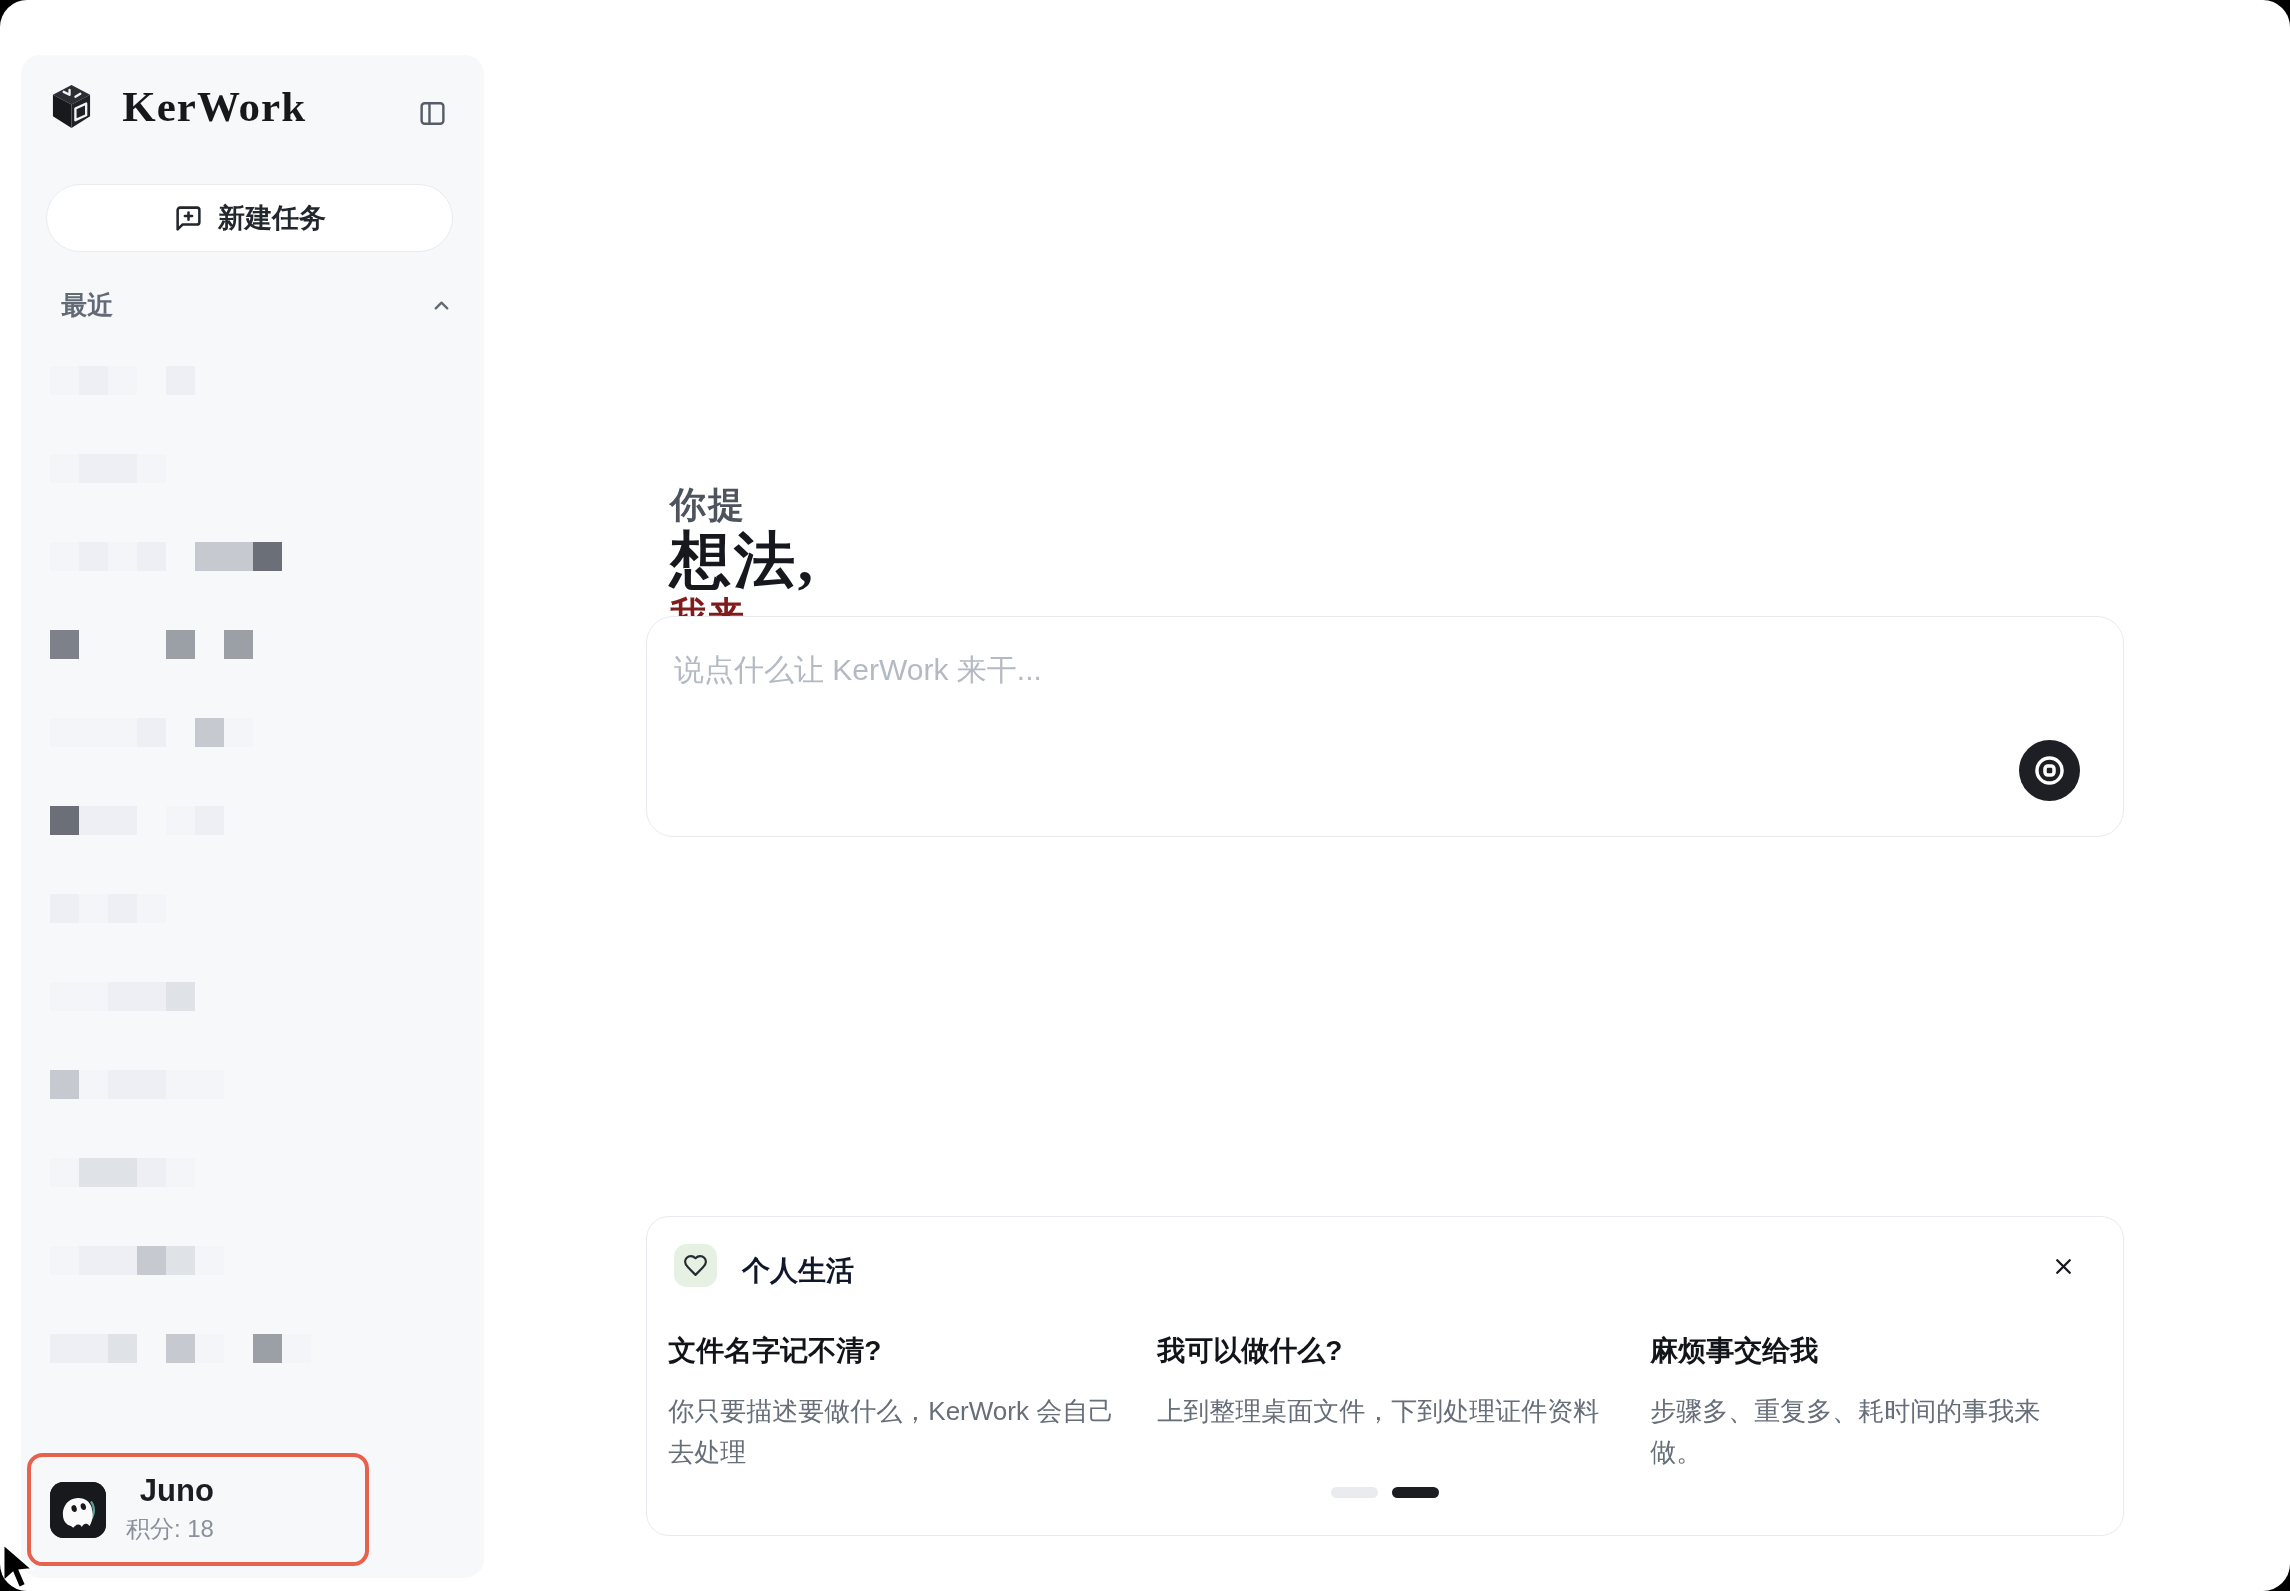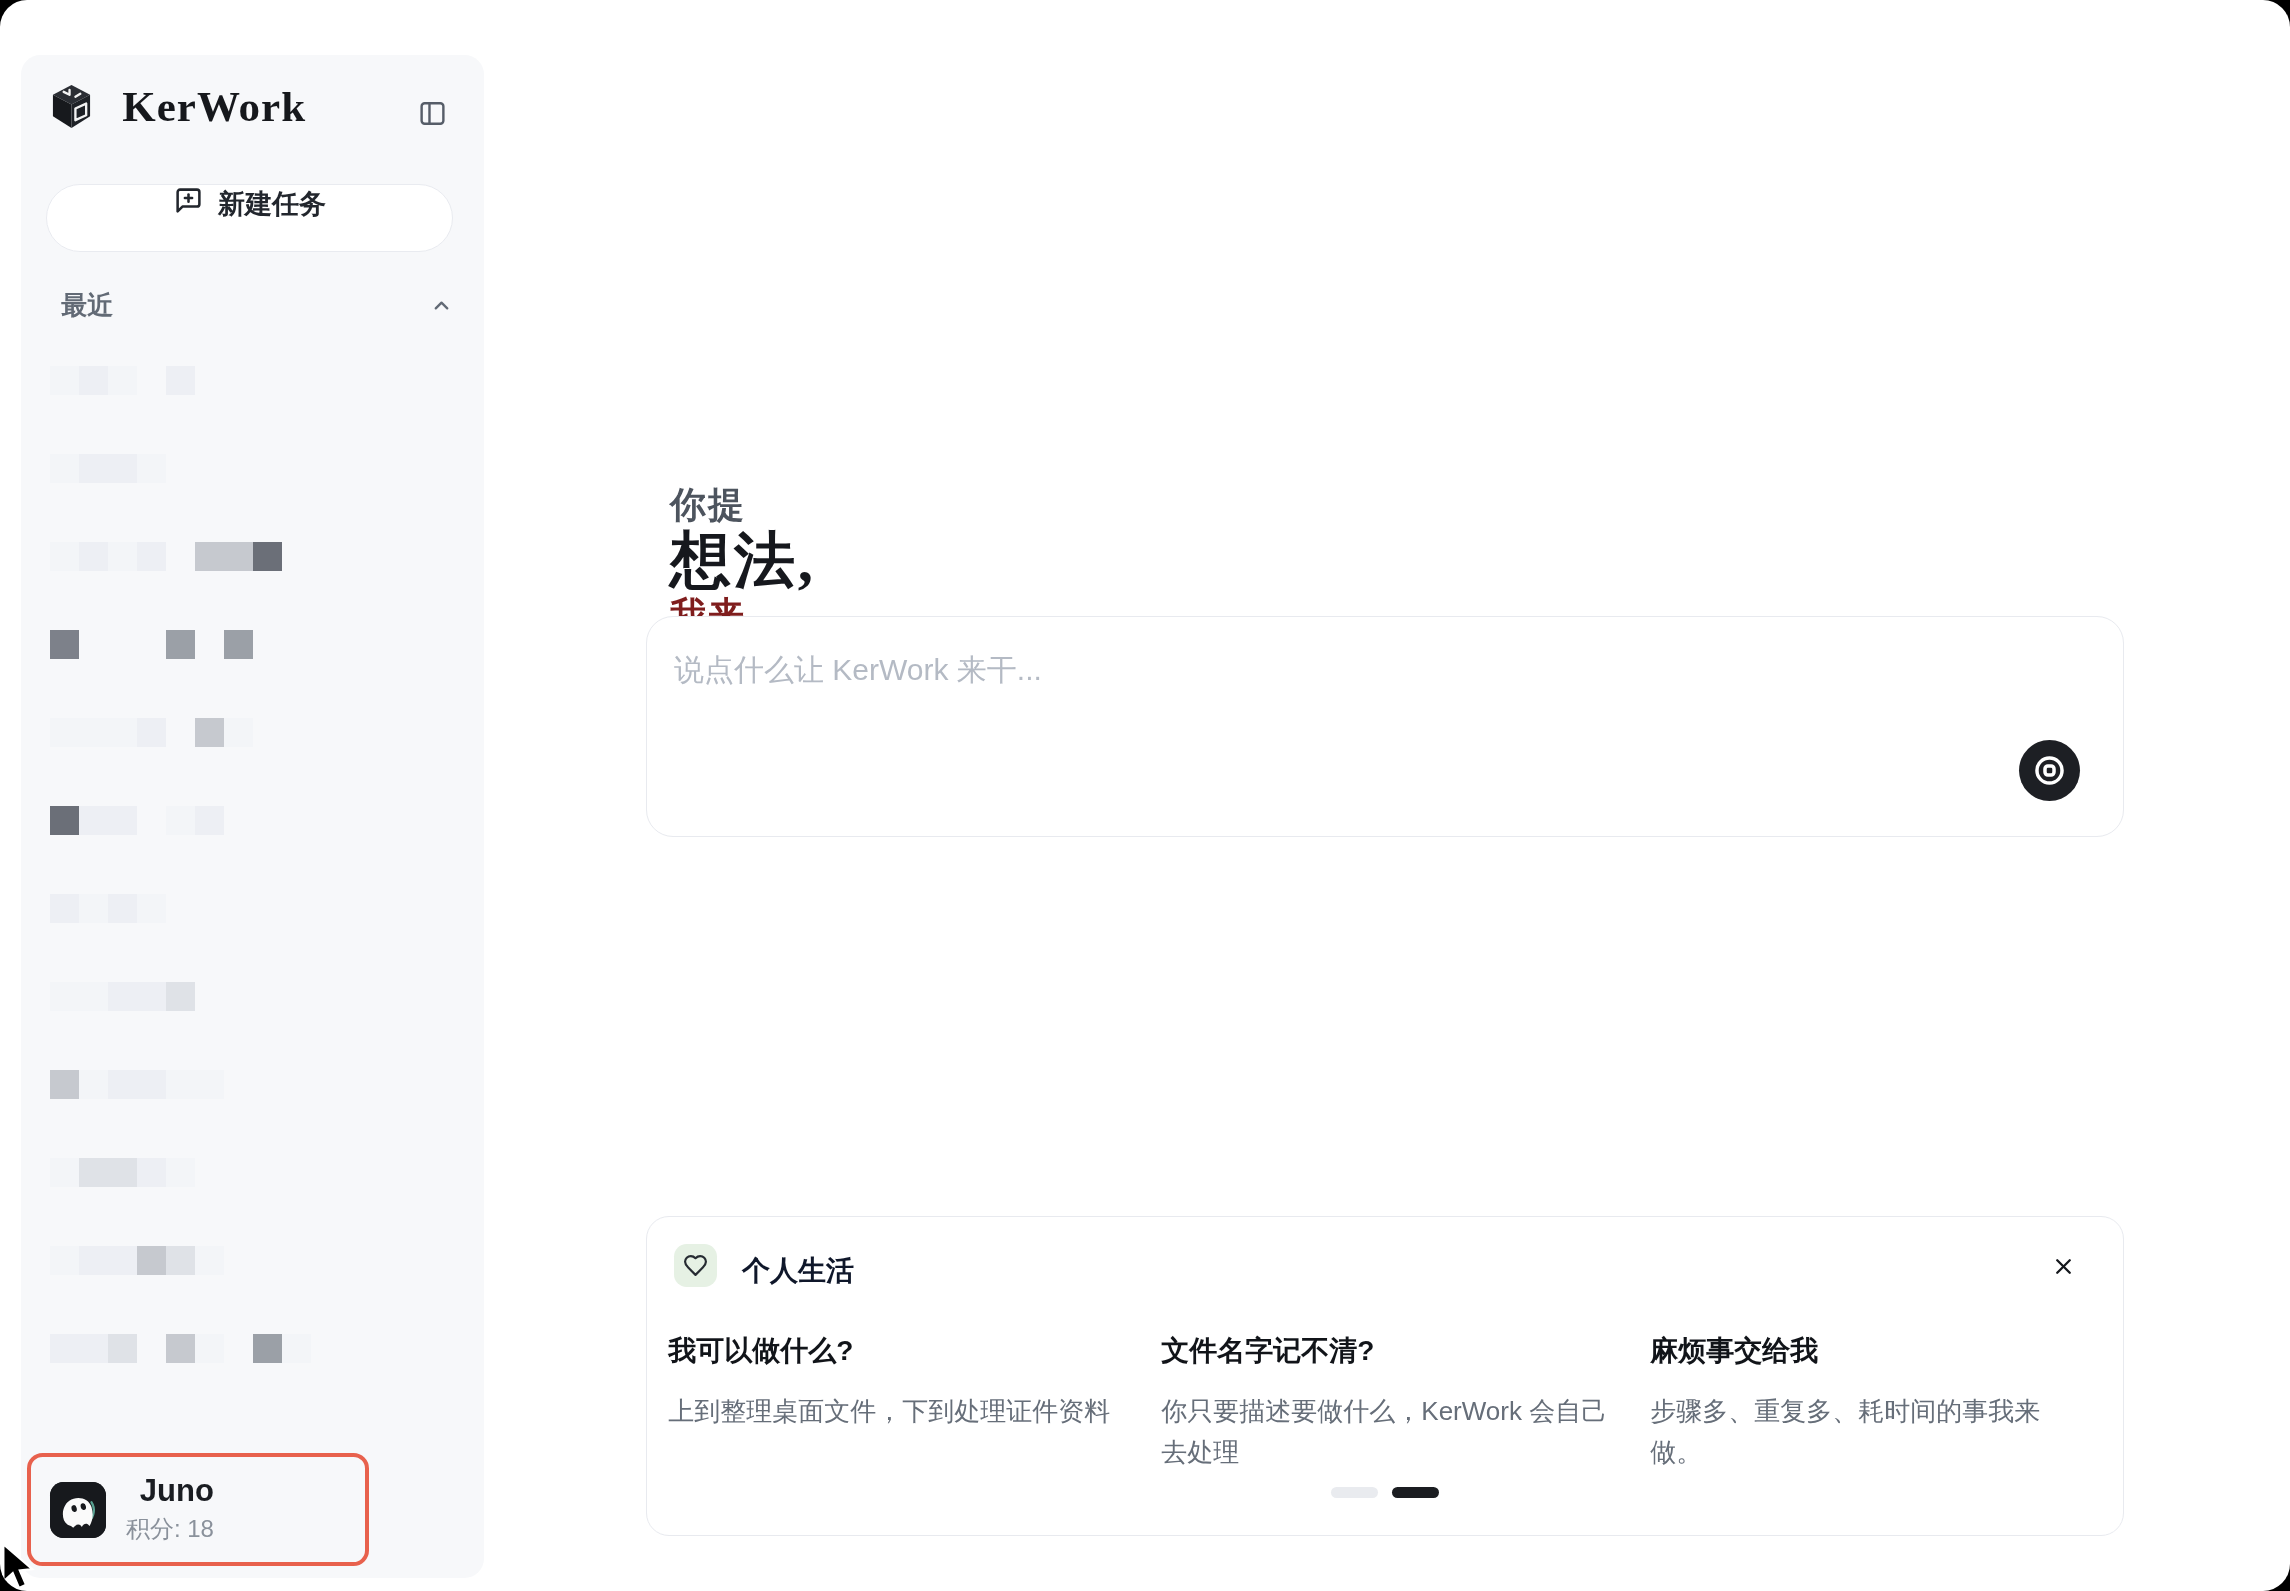--- a/index.html
+++ b/index.html
@@ -8,21 +8,21 @@
 
   
   .sidebar{position:absolute;left:21.3px;top:55px;width:463px;height:1523px;
            background:#f7f8fa;border-radius:19.4px;}
   .brand{position:absolute;left:29px;top:27px;display:flex;align-items:center;gap:29px;}
   .brand-name{font-family:"Liberation Serif","DejaVu Serif",serif;font-size:43px;font-weight:700;
               color:#16181c;letter-spacing:1px;}
   .panel-toggle{position:absolute;left:390px;top:37px;width:43px;height:43px;border:none;
                 background:transparent;cursor:pointer;padding:0;display:flex;align-items:center;justify-content:center;}
   .new-task{position:absolute;left:25px;top:129px;width:407px;height:68px;border-radius:34px;
-            background:#ffffff;border:1.9px solid #e9ebf0;display:flex;justify-content:center;
+            background:#ffffff;border:1.9px solid #e9ebf0;display:flex;align-items:center;justify-content:center;
             gap:15.5px;font-size:27px;font-weight:600;color:#22262d;cursor:pointer;
             font-family:"Liberation Sans","DejaVu Sans",sans-serif;}
   .recent-row{position:absolute;left:40px;top:233px;width:392px;display:flex;
               align-items:center;justify-content:space-between;}
   .recent-label{font-size:26px;font-weight:700;color:#626a75;}
   .chev-btn{border:none;background:transparent;padding:0;cursor:pointer;display:flex;}
   .recent-list{position:absolute;left:29px;top:311px;display:flex;flex-direction:column;gap:59px;}
   .redacted-row{display:flex;height:29px;border-radius:2.9px;}
   .rblock{width:29px;height:29px;flex:0 0 29px;}
 
@@ -275,27 +275,27 @@
       <button class="card-close">
         <span style="display:flex;">
           <svg width="25" height="25" viewBox="0 0 24 24" fill="none" stroke="#15181d" stroke-width="2.2" stroke-linecap="round">
             <path d="M18 6 6 18"></path>
               <path d="m6 6 12 12"></path>
           </svg>
         </span>
       </button>
 
       <div class="card-cols">
+        <div class="card-col col-2">
+          <h3>文件名字记不清?</h3>
+          <p>你只要描述要做什么，KerWork 会自己去处理</p>
+        </div>
         <div class="card-col col-1">
           <h3>我可以做什么?</h3>
           <p>上到整理桌面文件，下到处理证件资料</p>
-        </div>
-        <div class="card-col col-2">
-          <h3>文件名字记不清?</h3>
-          <p>你只要描述要做什么，KerWork 会自己去处理</p>
         </div>
         <div class="card-col col-3">
           <h3>麻烦事交给我</h3>
           <p>步骤多、重复多、耗时间的事我来做。</p>
         </div>
       </div>
 
       <div class="dots">
           <span class="dot"></span>
           <span class="dot active"></span>

